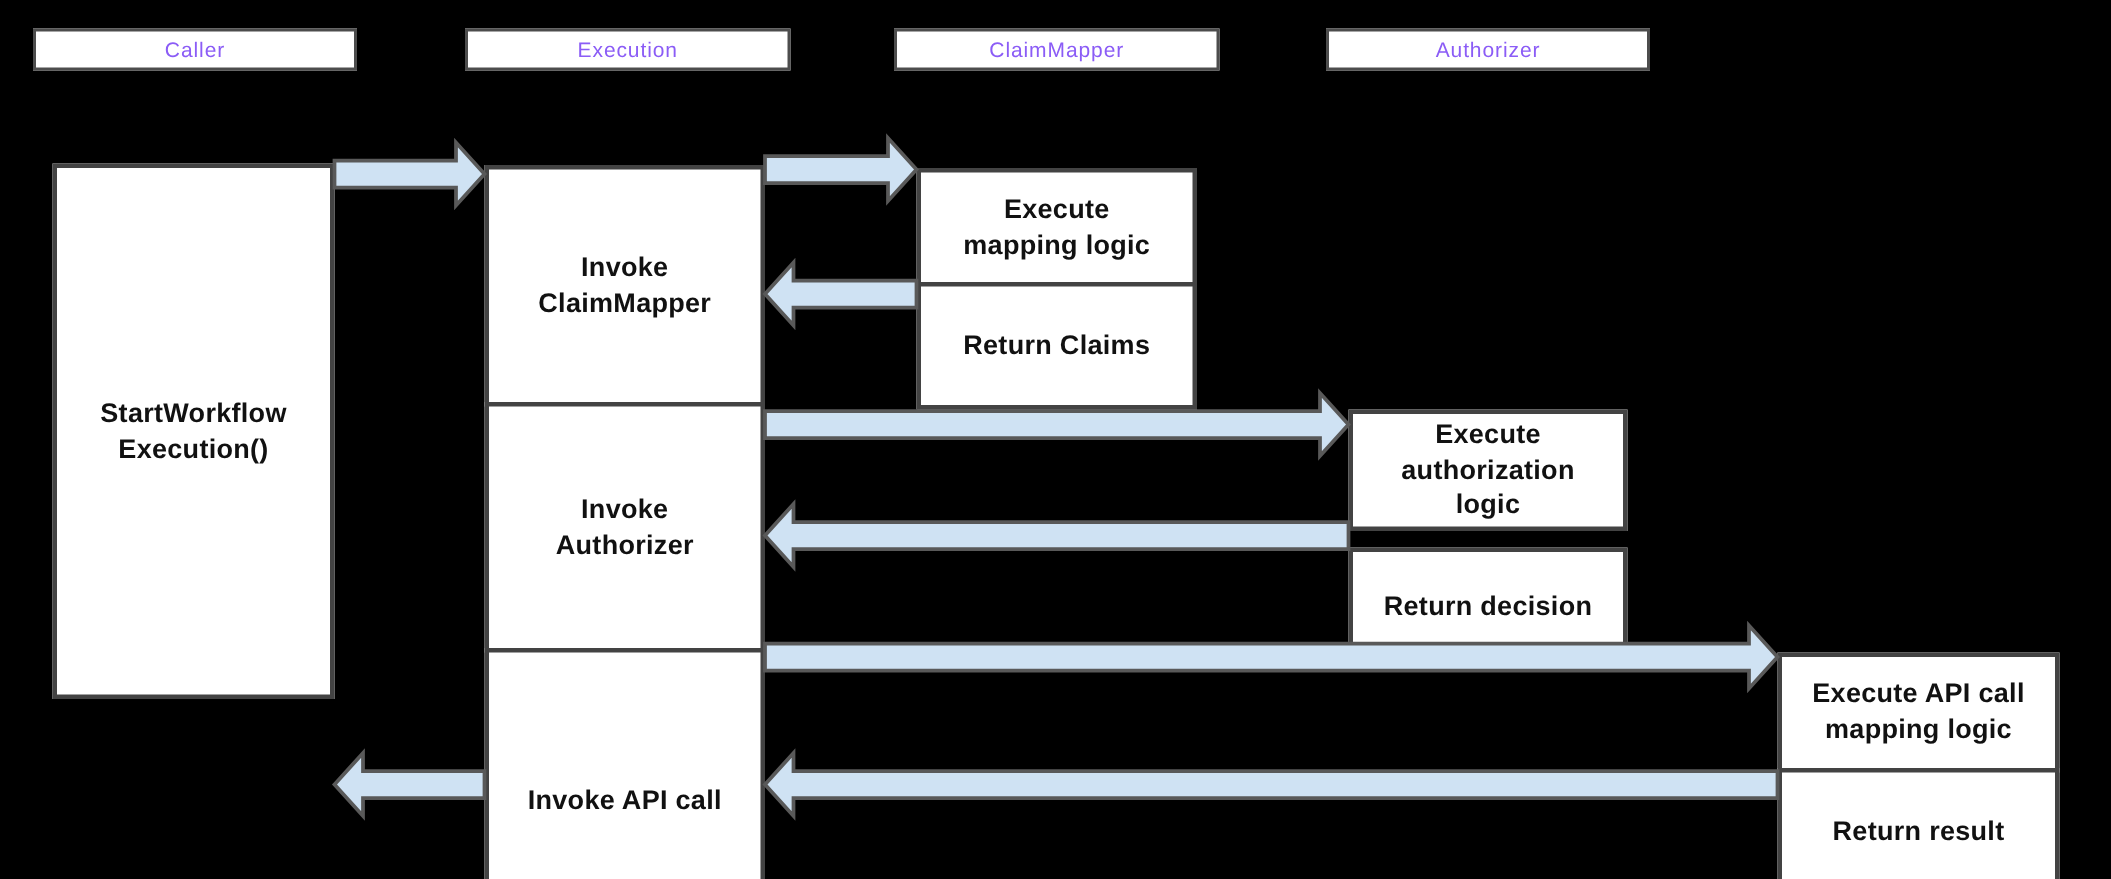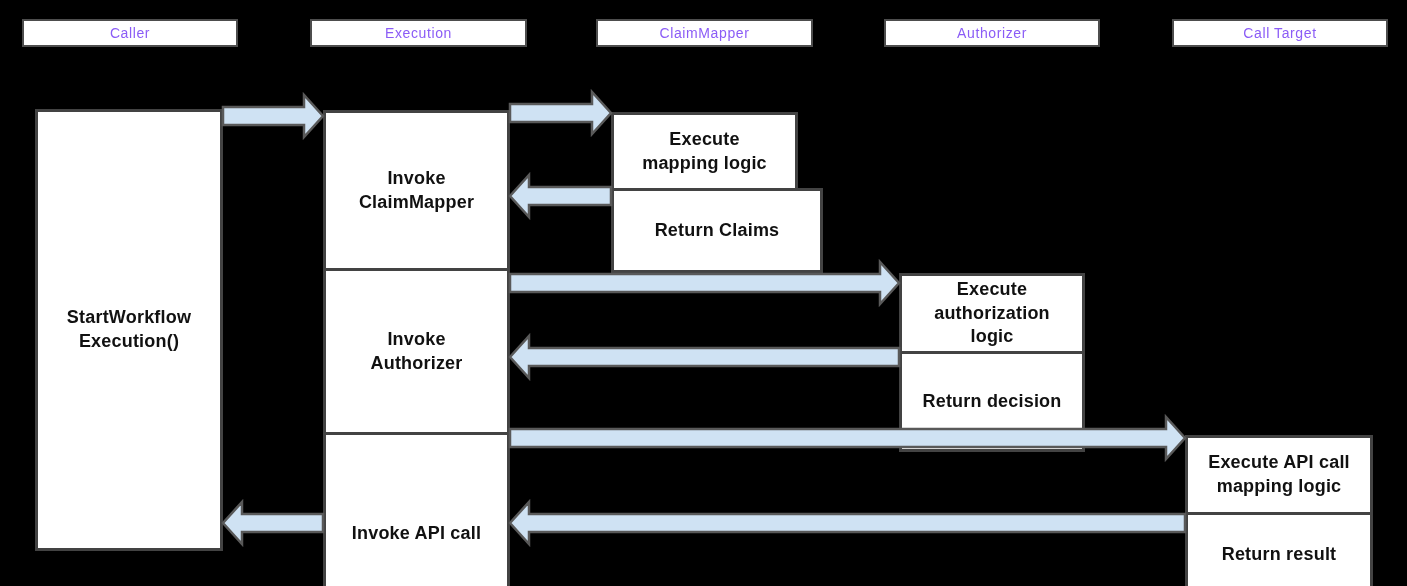--- a/index.html
+++ b/index.html
@@ -60,50 +60,47 @@
     stroke-width: 2.5;
     stroke-linejoin: miter;
   }
   
   .h-caller      { left: 22px;   width: 216px; }
   .h-frontend    { left: 310px;  width: 217px; }
   .h-claimmapper { left: 596px;  width: 217px; }
   .h-authorizer  { left: 884px;  width: 216px; }
   .h-calltarget  { left: 1172px; width: 216px; }
   
-  .a-caller  { left: 35px;   top: 73px;  width: 188px; height: 442px; align-items: center; }
+  .a-caller  { left: 35px;   top: 73px;  width: 188px; height: 357px; align-items: center; }
   .a-f1      { left: 323px;  top: 74px;  width: 187px; height: 161px; }
   .a-f2      { left: 323px;  top: 232px; width: 187px; height: 167px; }
   .a-f3      { left: 323px;  top: 396px; width: 187px; height: 204px; }
   .a-c1      { left: 611px;  top: 76px;  width: 187px; height: 79px;  }
-  .a-c2      { left: 611px;  top: 152px; width: 212px; height: 85px;  }
+  .a-c2      { left: 611px;  top: 152px; width: 187px; height: 85px;  }
   .a-z1      { left: 899px;  top: 237px; width: 186px; height: 81px;  }
-  .a-z2      { left: 899px;  top: 315px; width: 186px; height: 101px;  }
+  .a-z2      { left: 899px;  top: 329px; width: 186px; height: 79px;  }
   .a-t1      { left: 1185px; top: 399px; width: 188px; height: 80px;  }
   .a-t2      { left: 1185px; top: 476px; width: 188px; height: 86px;  }
 </style>
 </head>
 <body>
 
 <div class="canvas">
 
   <div class="actor-header h-caller">
     <span>Caller</span>
   </div>
   <div class="actor-header h-frontend">
     <span>Execution</span>
   </div>
   <div class="actor-header h-claimmapper">
     <span>ClaimMapper</span>
   </div>
   <div class="actor-header h-authorizer">
     <span>Authorizer</span>
-  </div>
-  <div class="actor-header h-calltarget">
-    <span>Call Target</span>
   </div>
 
   <div class="activation a-caller">
     <span>StartWorkflow
 Execution()</span>
   </div>
 
   <div class="activation a-f1">
     <span>Invoke
 ClaimMapper</span>

